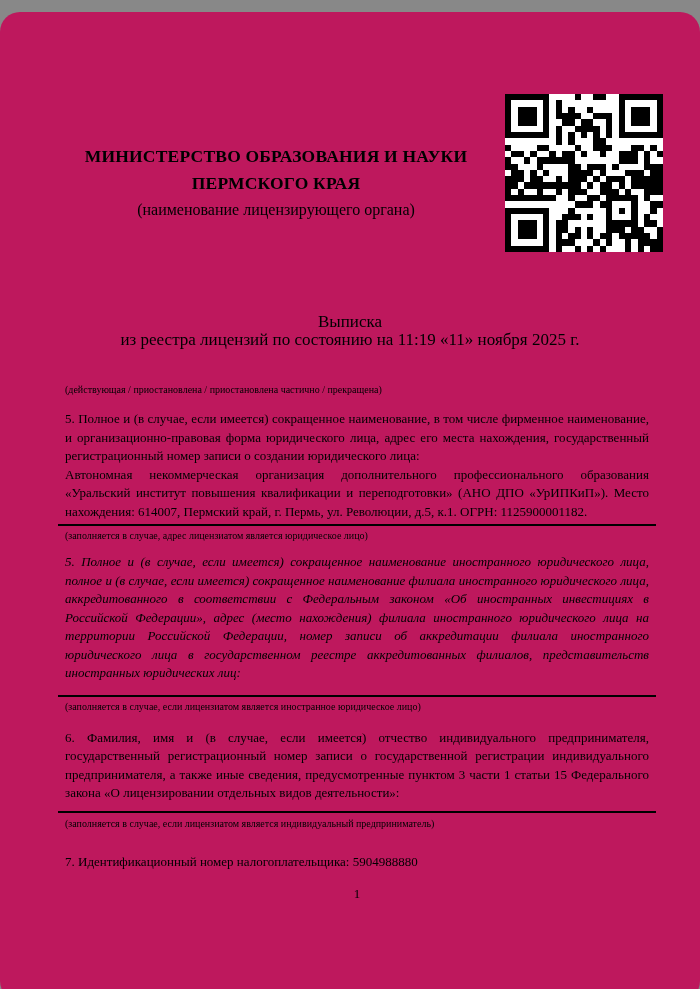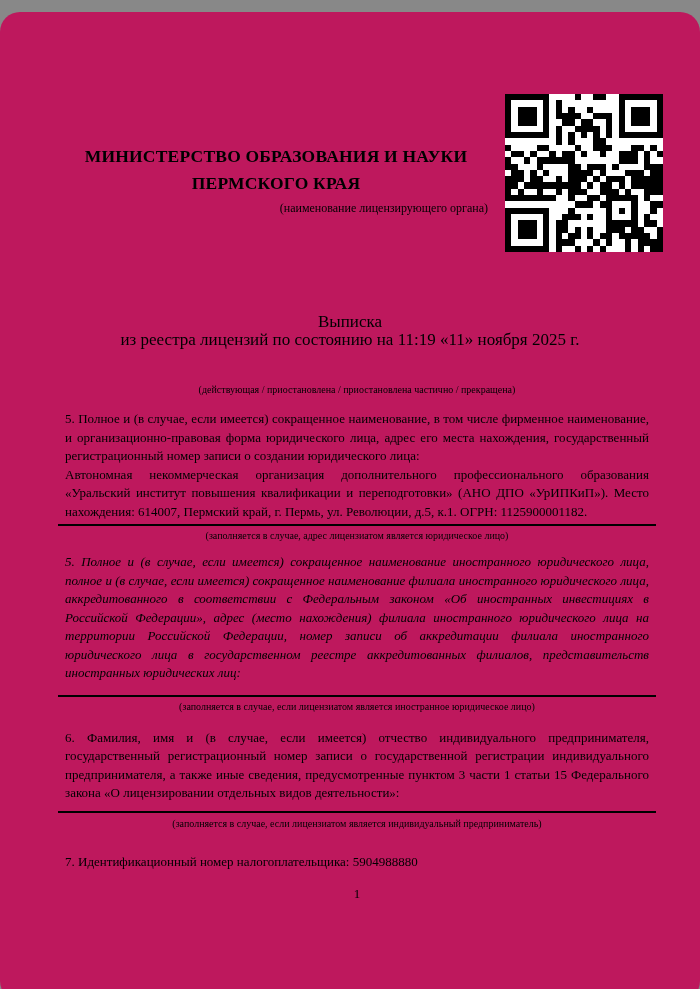--- a/index.html
+++ b/index.html
@@ -24,23 +24,22 @@
     text-align: center;
   }
   .authority-name {
     font-weight: bold;
     font-size: 17.5px;
     line-height: 27px;
     white-space: pre-line;
     letter-spacing: 0.2px;
   }
   .authority-caption {
-    font-size: 12px;
+    font-size: 16px;
     margin-top: 4px;
-    text-align: right;
   }
   
   .qr-box {
     position: absolute;
     left: 505px;
     top: 82px;
     width: 158px;
     height: 158px;
   }
   .qr-box svg { display: block; width: 100%; height: 100%; }
@@ -63,21 +62,21 @@
     font-size: 13px;
     line-height: 16px;
   }
   .para {
     text-align: justify;
     line-height: 18.5px;
   }
   .field-caption {
     font-size: 10px;
     line-height: 13px;
-    text-align: center;
+    text-align: left;
     margin-top: 3px;
   }
   .rule {
     border-top: 2px solid #000;
     margin-left: -7px;
     width: calc(100% + 14px);
     height: 0;
   }
   .mt-f2 { margin-top: 19px; }
   .mt-f3 { margin-top: 15px; }

